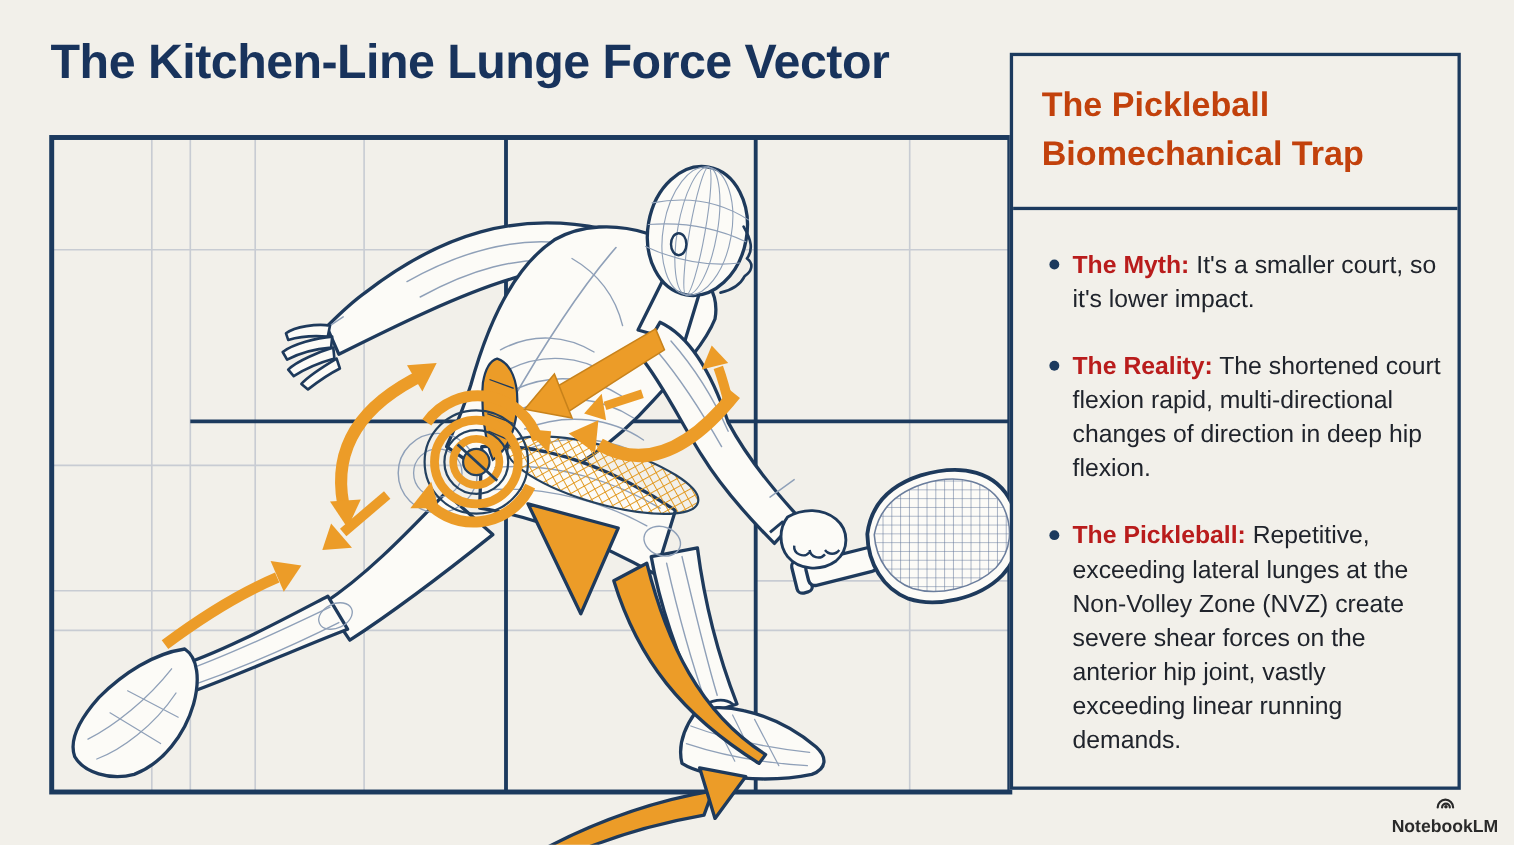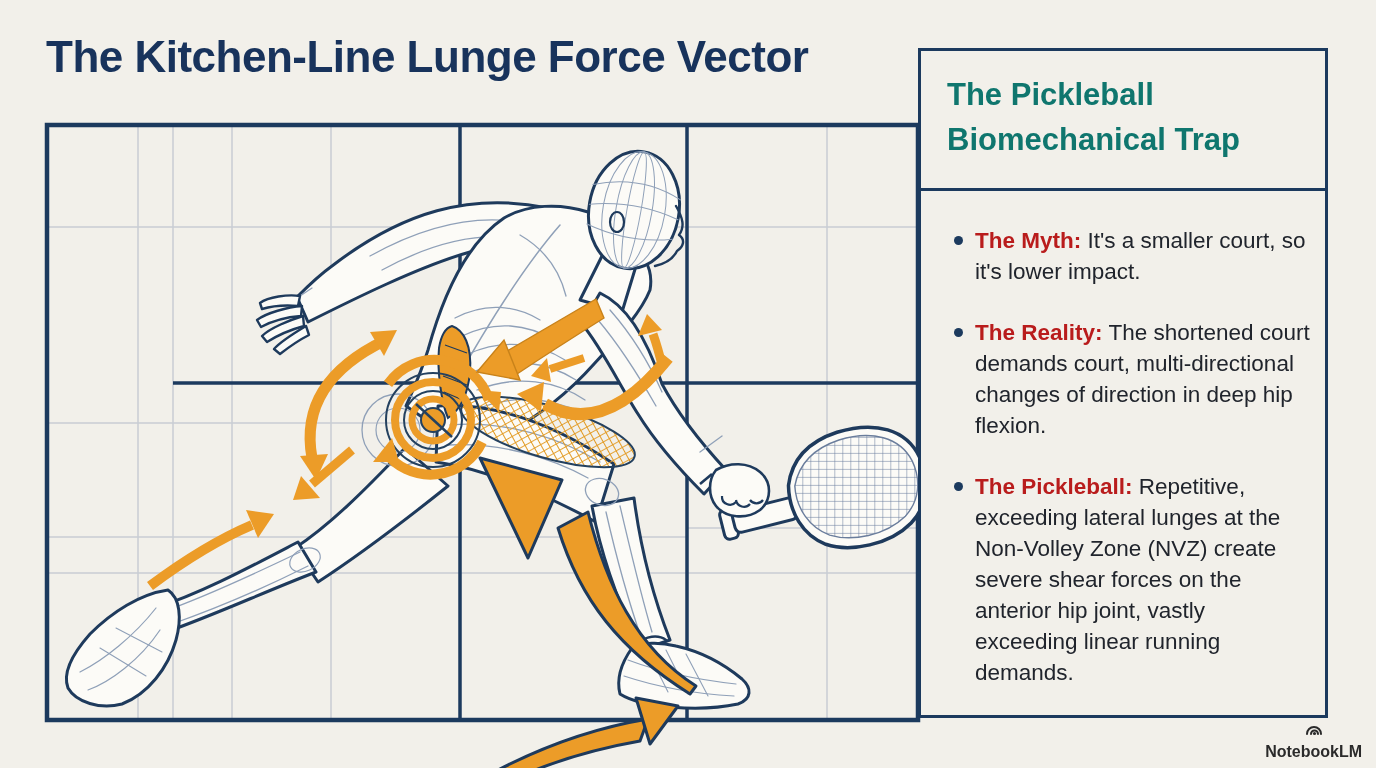--- a/index.html
+++ b/index.html
@@ -12,21 +12,21 @@
     font-size:44px;font-weight:700;letter-spacing:-0.5px;color:#18335c;
   }
   .stage{position:absolute;left:0;top:0;width:1376px;height:768px}
   .panel{
     position:absolute;left:918px;top:48px;width:410px;height:670px;
     border:3px solid #1c3a5e;box-sizing:border-box;background:#f2f0ea;
   }
   .panel-header{
     height:140px;border-bottom:3px solid #1c3a5e;box-sizing:border-box;
     padding:21px 30px 0 26px;font-size:31px;line-height:45px;
-    font-weight:700;color:#0f766e;
+    font-weight:700;color:#c2410c;
   }
   .panel-body{padding:34px 14px 0 33px}
   .bullet{
     position:relative;padding-left:21px;margin:0 0 30px 0;
     font-size:22.5px;line-height:31px;color:#20242c;
   }
   .bullet .dot{
     position:absolute;left:0;top:11px;width:9px;height:9px;
     border-radius:50%;background:#1c3a5e;
   }
@@ -258,21 +258,21 @@
   <div class="panel-header">The Pickleball Biomechanical Trap</div>
   <div class="panel-body">
     <div class="bullet">
       <span class="dot"></span>
       <b>The Myth:</b>
       <span>It's a smaller court, so it's lower impact.</span>
     </div>
     <div class="bullet">
       <span class="dot"></span>
       <b>The Reality:</b>
-      <span>The shortened court demands court, multi-directional changes of direction in deep hip flexion.</span>
+      <span>The shortened court flexion rapid, multi-directional changes of direction in deep hip flexion.</span>
     </div>
     <div class="bullet">
       <span class="dot"></span>
       <b>The Pickleball:</b>
       <span>Repetitive, exceeding lateral lunges at the Non-Volley Zone (NVZ) create severe shear forces on the anterior hip joint, vastly exceeding linear running demands.</span>
     </div>
   </div>
 </div>
 
 <div class="brand">

